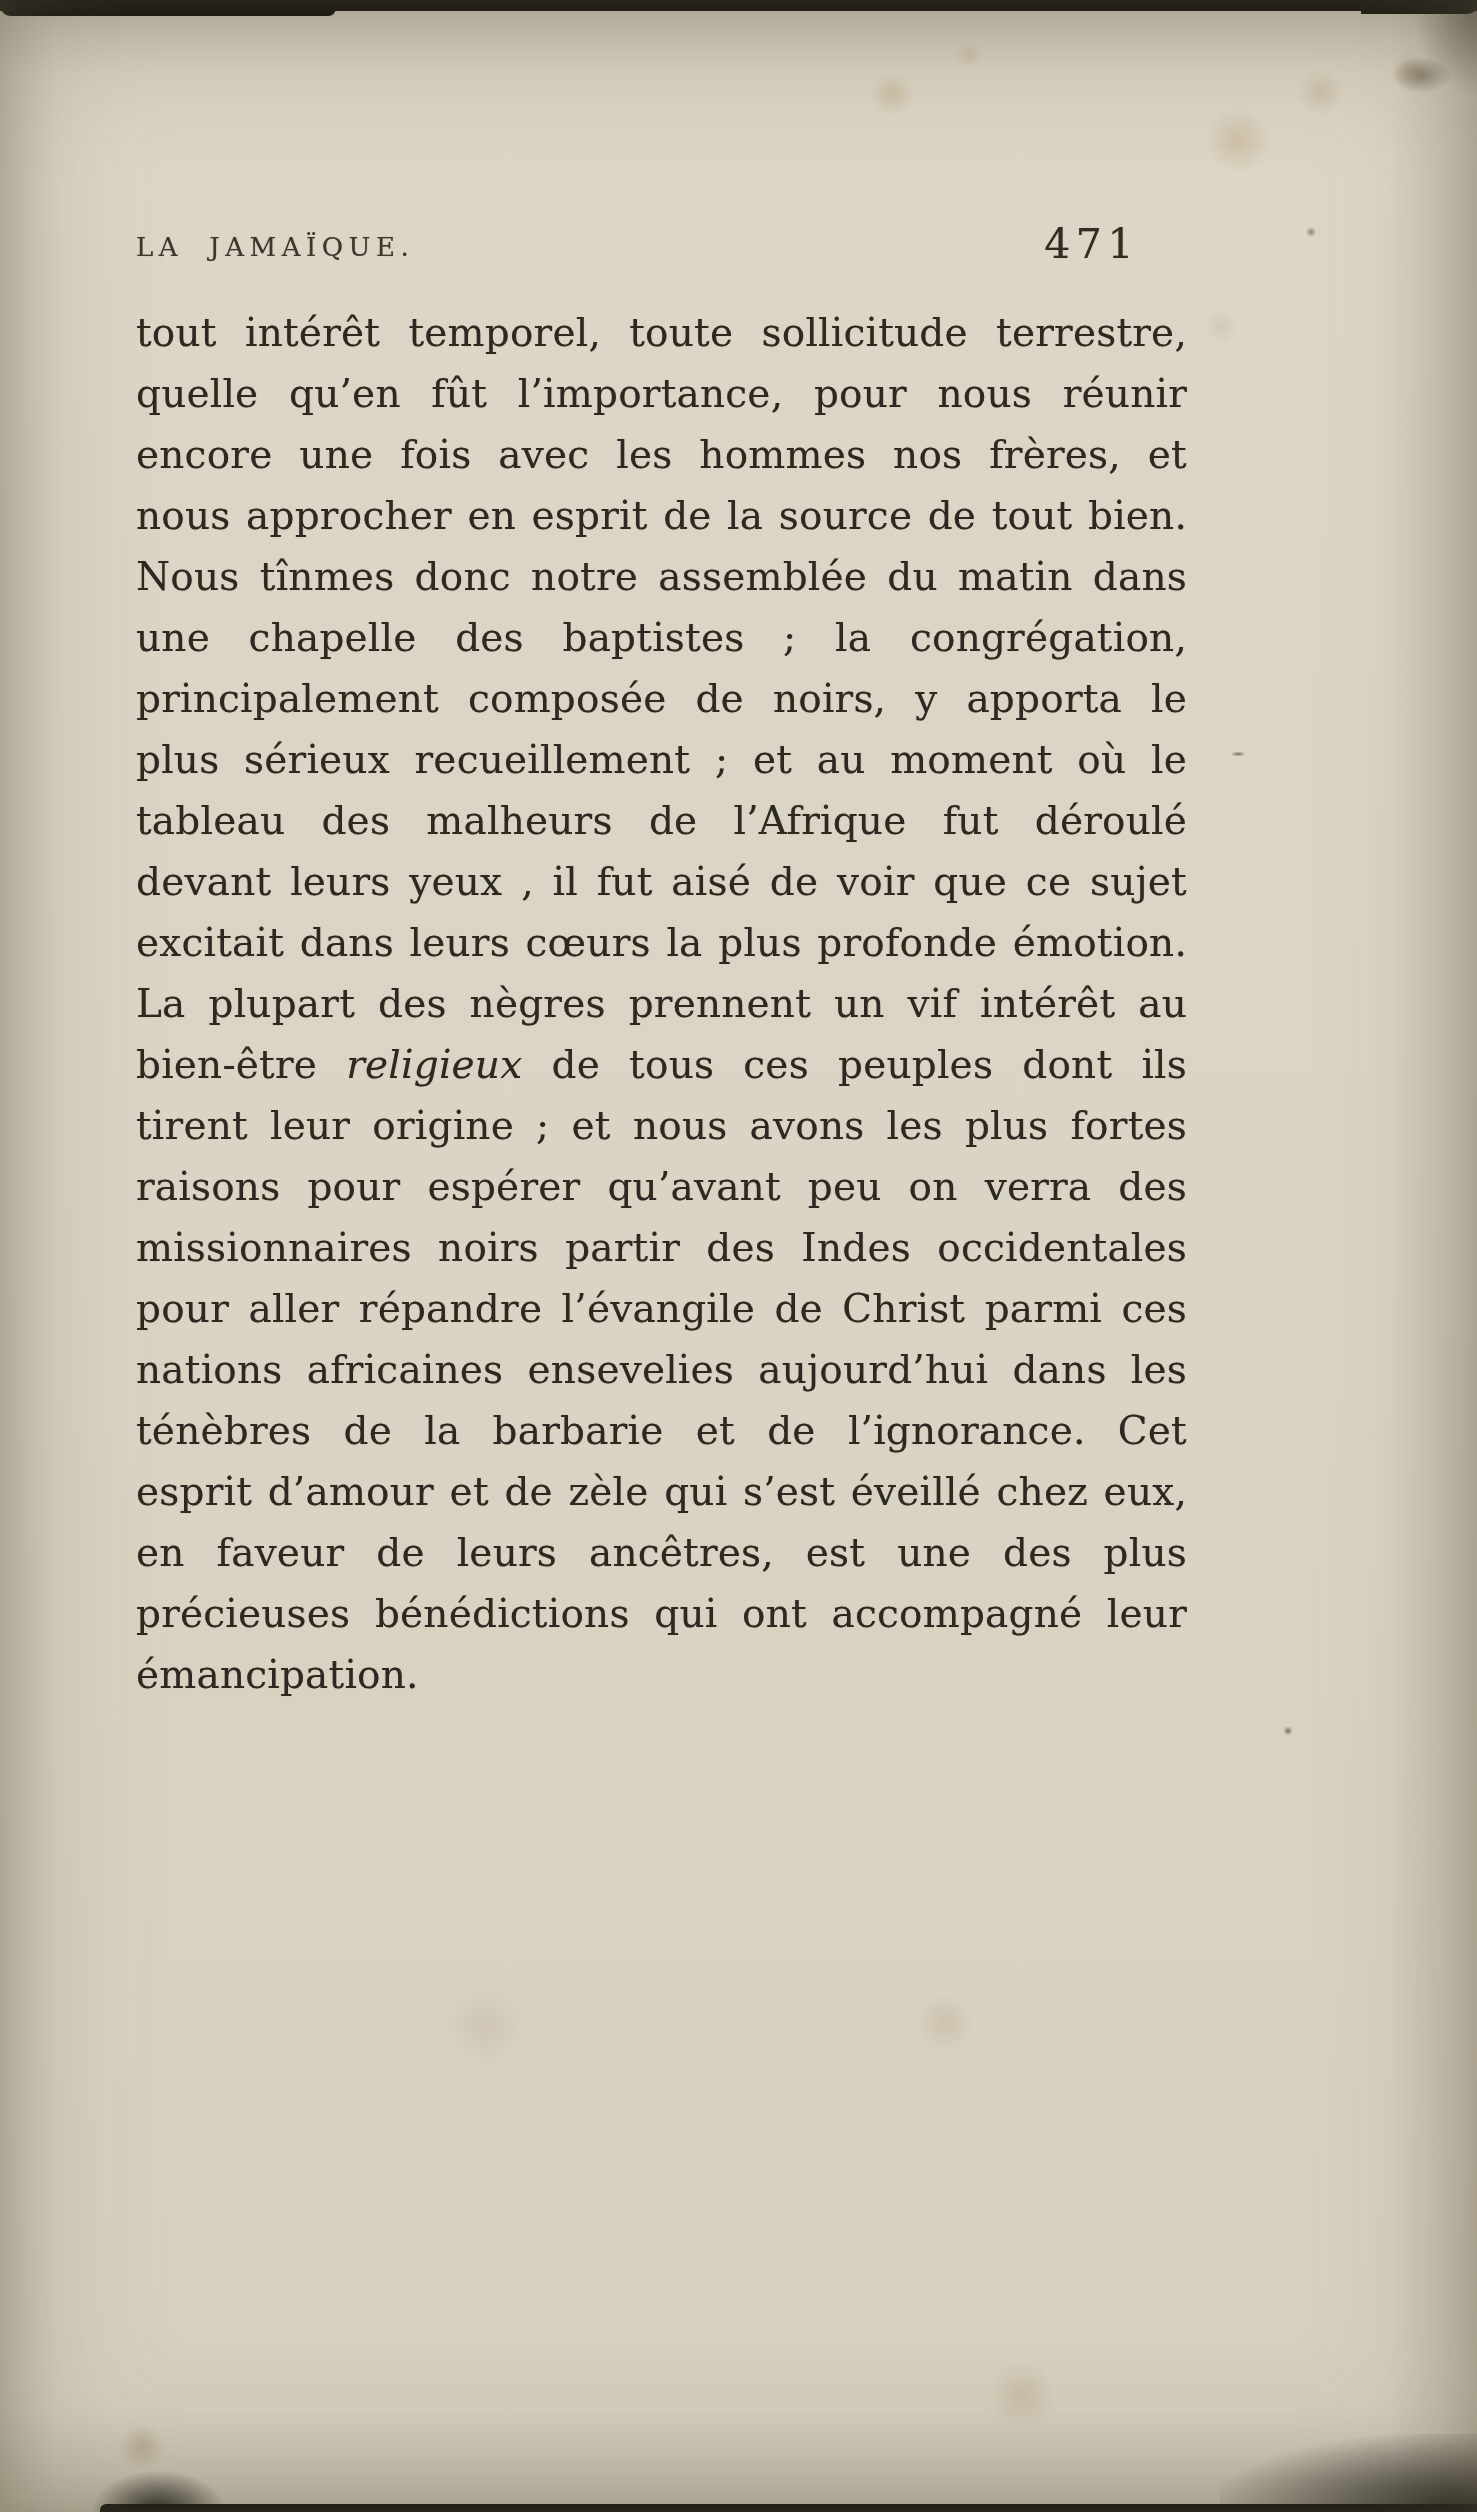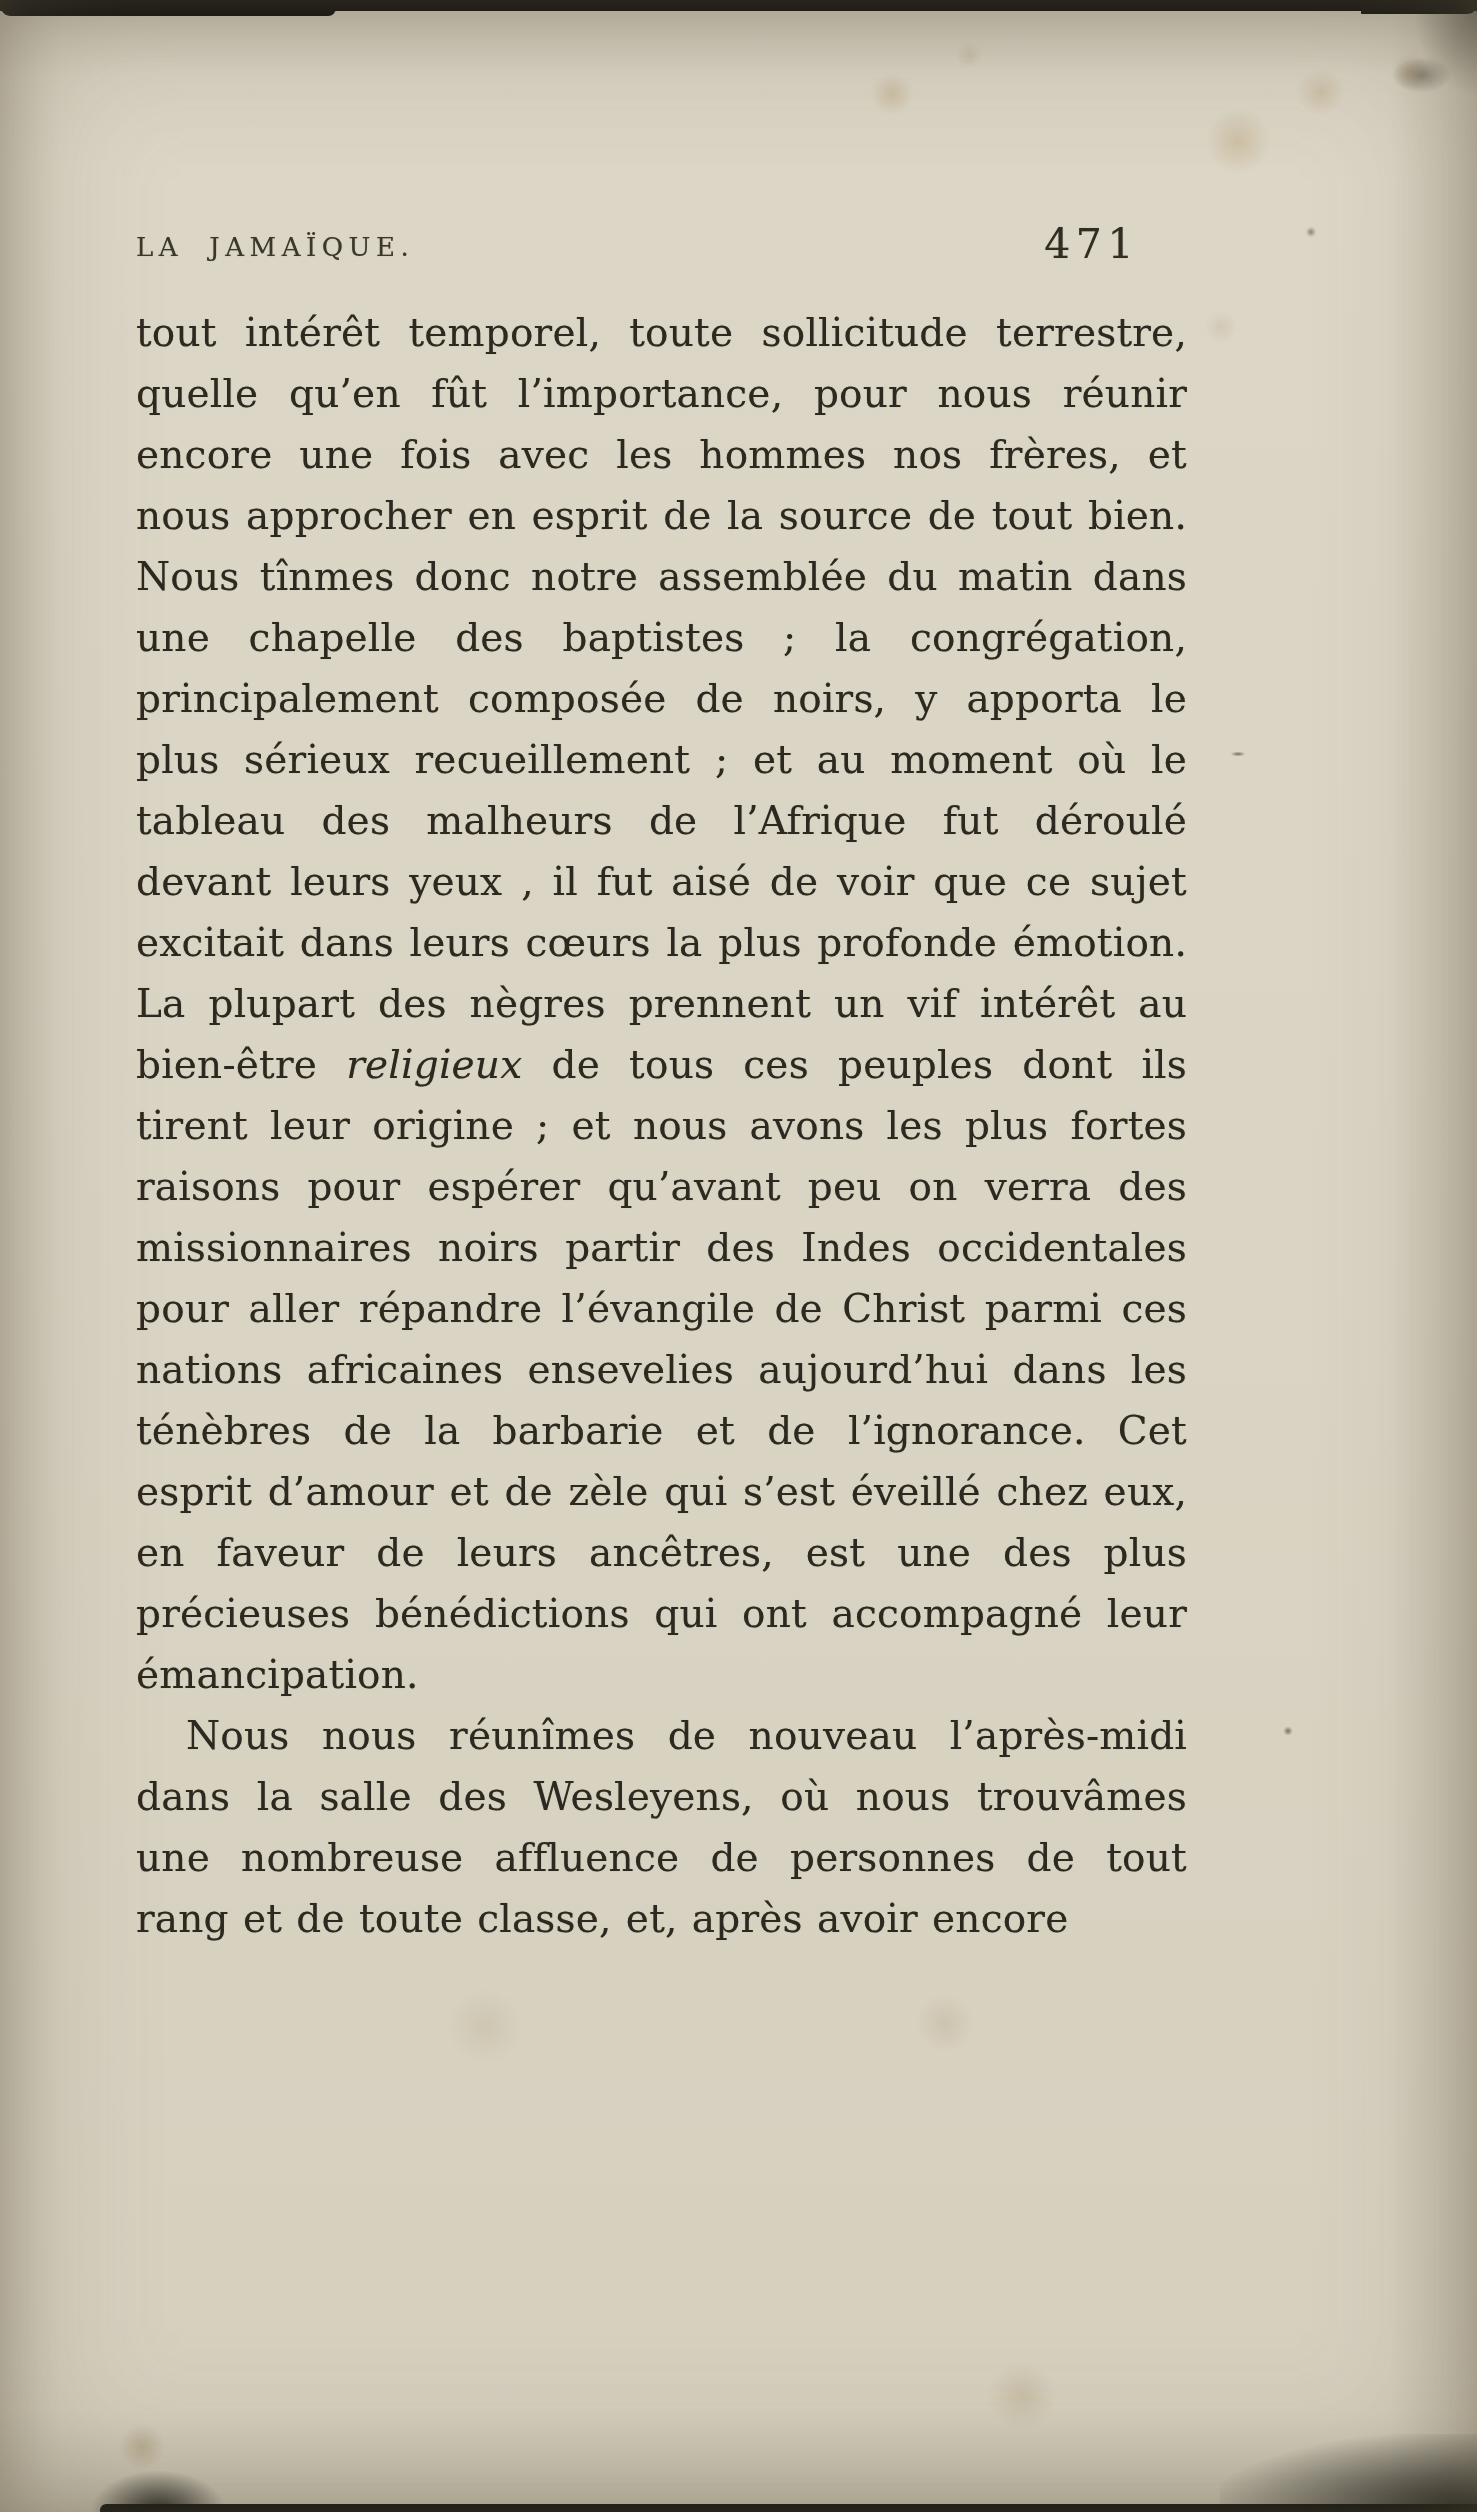--- a/index.html
+++ b/index.html
@@ -156,18 +156,17 @@
   <div class="corner-br"></div>
   <div class="corner-tr"></div>
 
   <div class="page-header">
     <span class="running-title">LA JAMAÏQUE.</span>
     <span class="page-number">471</span>
   </div>
 
   <div class="text-block">
     <p class="para"><span>tout intérêt temporel, toute sollicitude terrestre, quelle qu’en fût l’importance, pour nous réunir encore une fois avec les hommes nos frères, et nous approcher en esprit de la source de tout bien. Nous tînmes donc notre assemblée du matin dans une chapelle des baptistes ; la congrégation, principalement composée de noirs, y apporta le plus sérieux recueillement ; et au moment où le tableau des malheurs de l’Afrique fut déroulé devant leurs yeux , il fut aisé de voir que ce sujet excitait dans leurs cœurs la plus profonde émotion. La plupart des nègres prennent un vif intérêt au bien-être </span><em class="ital">religieux</em><span> de tous ces peuples dont ils tirent leur origine ; et nous avons les plus fortes raisons pour espérer qu’avant peu on verra des missionnaires noirs partir des Indes occidentales pour aller répandre l’évangile de Christ parmi ces nations africaines ensevelies aujourd’hui dans les ténèbres de la barbarie et de l’ignorance. Cet esprit d’amour et de zèle qui s’est éveillé chez eux, en faveur de leurs ancêtres, est une des plus précieuses bénédictions qui ont accompagné leur émancipation.</span></p>
-    <p class="para indent">Nous nous réunîmes de nouveau l’après-midi dans la salle des Wesleyens, où nous trouvâmes une nombreuse affluence de personnes de tout rang et de toute classe, et, après avoir encore</p>
   </div>
 
   <div class="vignette"></div>
 </div>
 
 
 </body></html>

